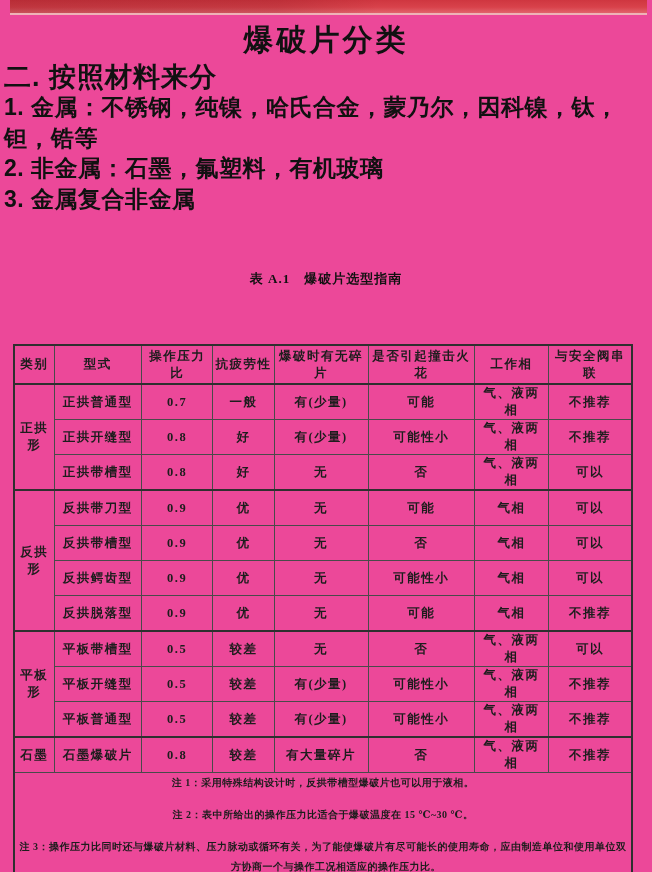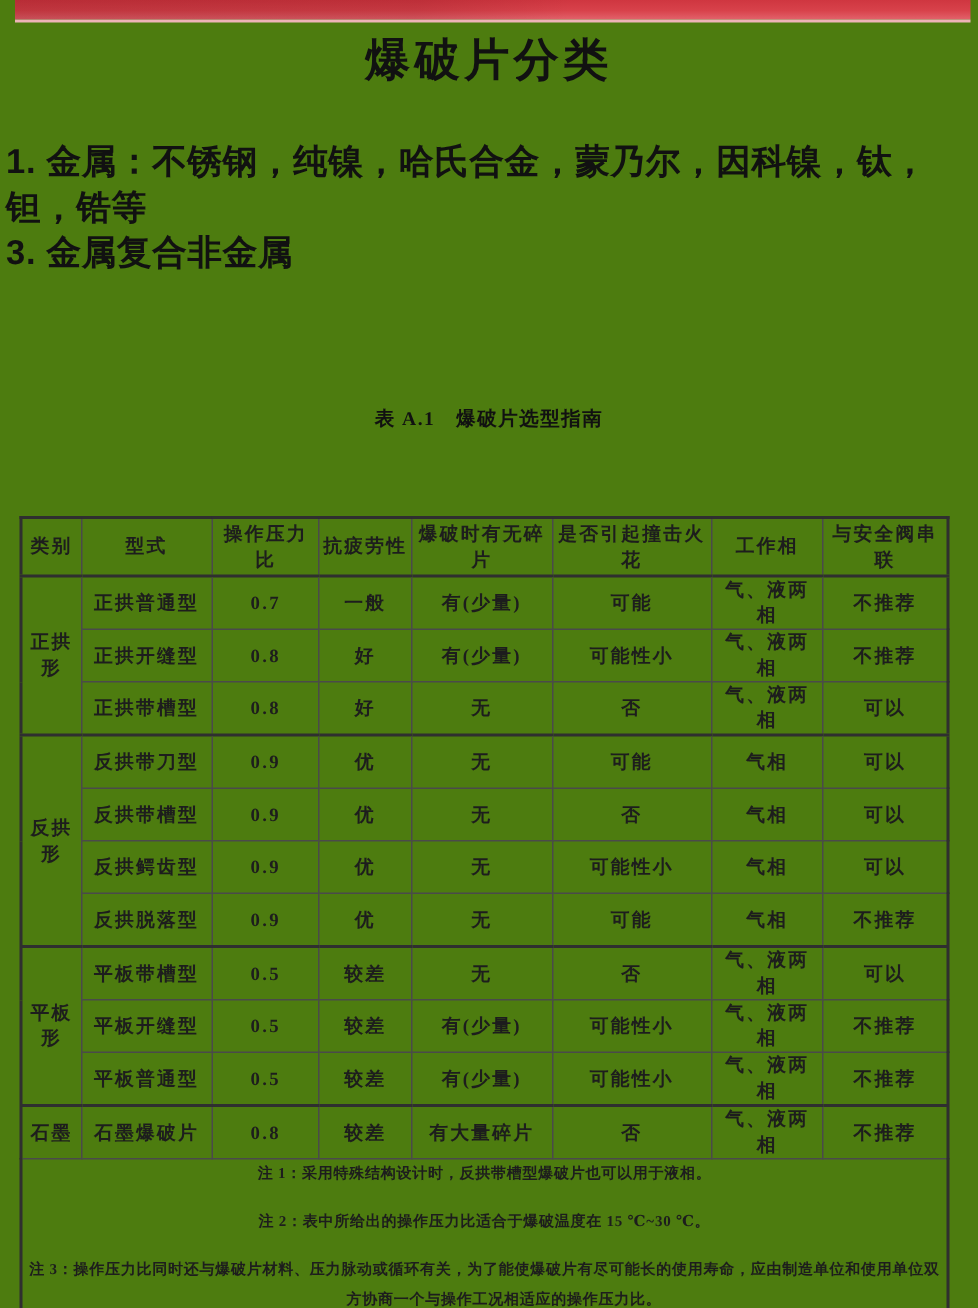--- a/index.html
+++ b/index.html
@@ -1,19 +1,19 @@
 <!DOCTYPE html>
 <html><head>
 <meta charset="utf-8">
 <style>
   html,body{margin:0;padding:0;background:#ffffff;}
   .page{
     position:relative;
     width:652px;height:872px;
-    background:#4d7c0f;
+    background:#ec4899;
     overflow:hidden;
     color:#111;
     font-family:"Liberation Sans","DejaVu Sans",sans-serif;
   }
   
   .red-bar{
     position:absolute;top:0;left:10px;width:637px;height:13px;
     background:linear-gradient(180deg,#cf3640 0%,#d8424b 55%,#e2626b 100%);
     border-bottom:2px solid #eeb3b7;
   }
@@ -80,23 +80,25 @@
 <body>
 
 <div class="page">
 
   <div class="red-bar">
     <div class="shade"></div>
   </div>
 
   <div class="page-title">爆破片分类</div>
 
+  <div class="section-heading">二. 按照材料来分</div>
 
   <div class="material-list" id="material-list">
       <div>1. 金属：不锈钢，纯镍，哈氏合金，蒙乃尔，因科镍，钛，钽，锆等</div>
+      <div>2. 非金属：石墨，氟塑料，有机玻璃</div>
       <div>3. 金属复合非金属</div>
     </div>
 
   <div class="table-caption">表 A.1　爆破片选型指南</div>
 
   <div class="table-wrap">
     <table class="guide" id="guide-table">
       <colgroup id="guide-cols">
           <col style="width: 6.5%;">
           <col style="width: 14.1%;">

